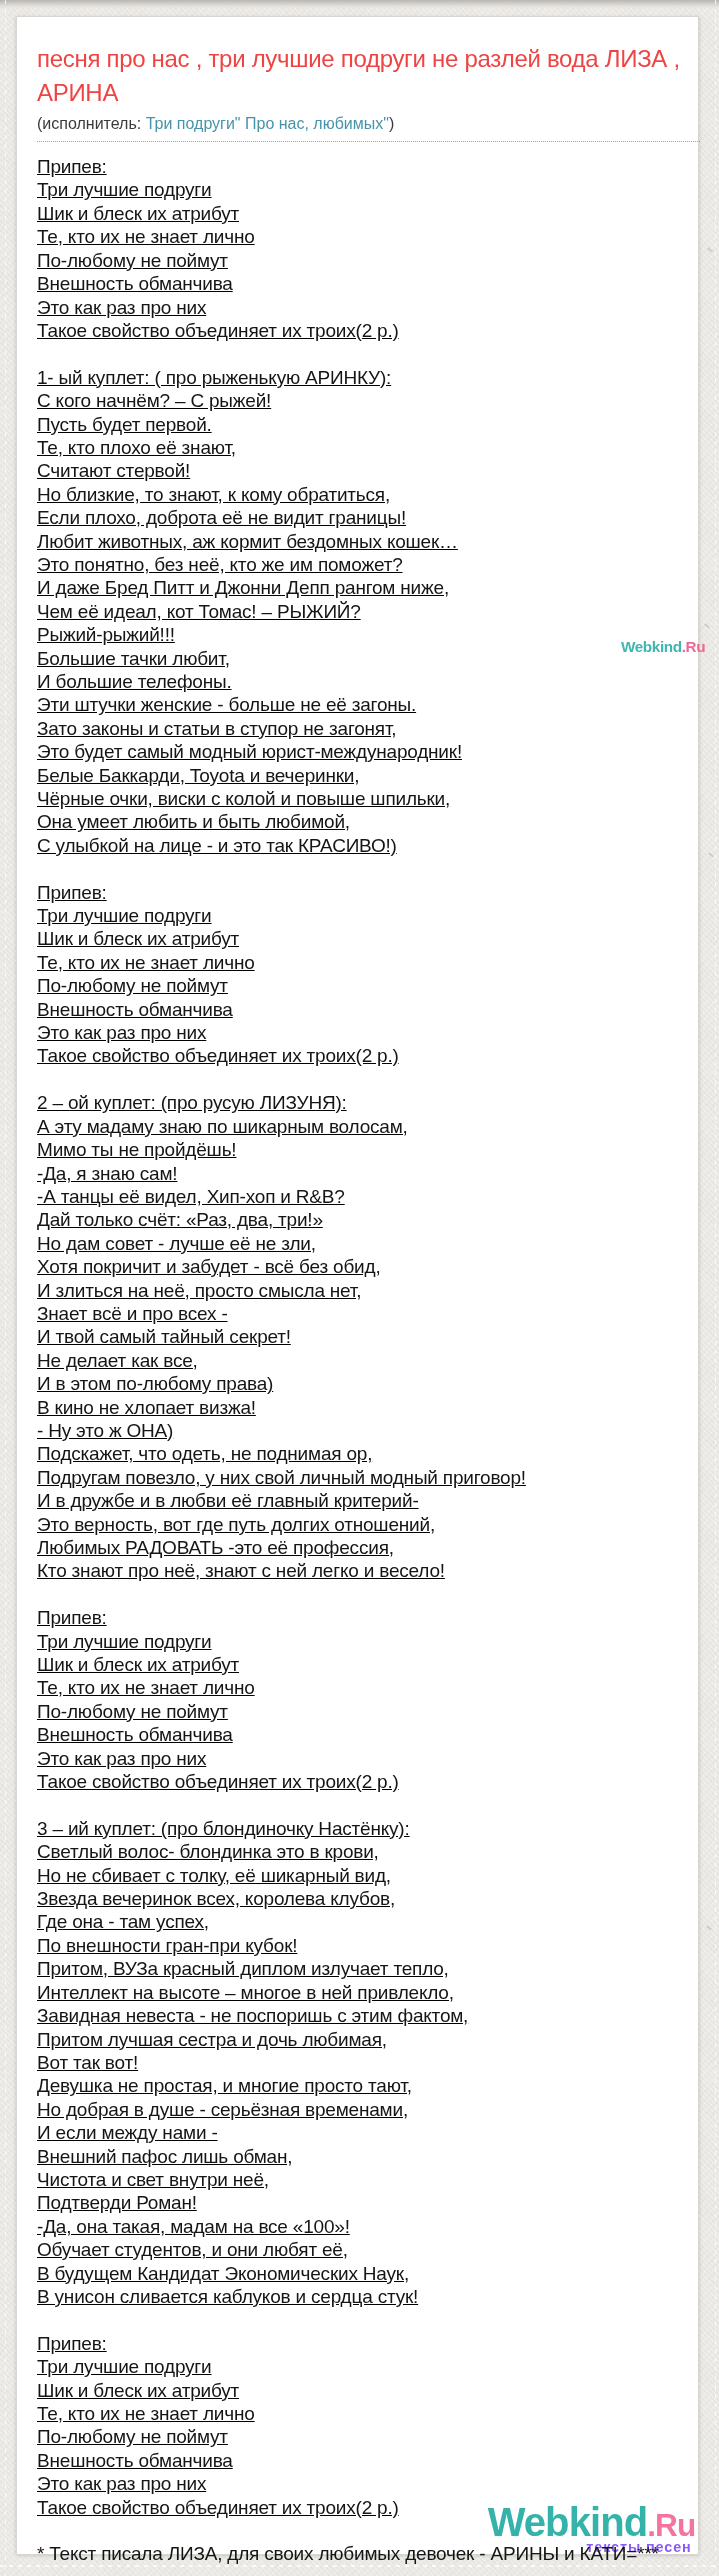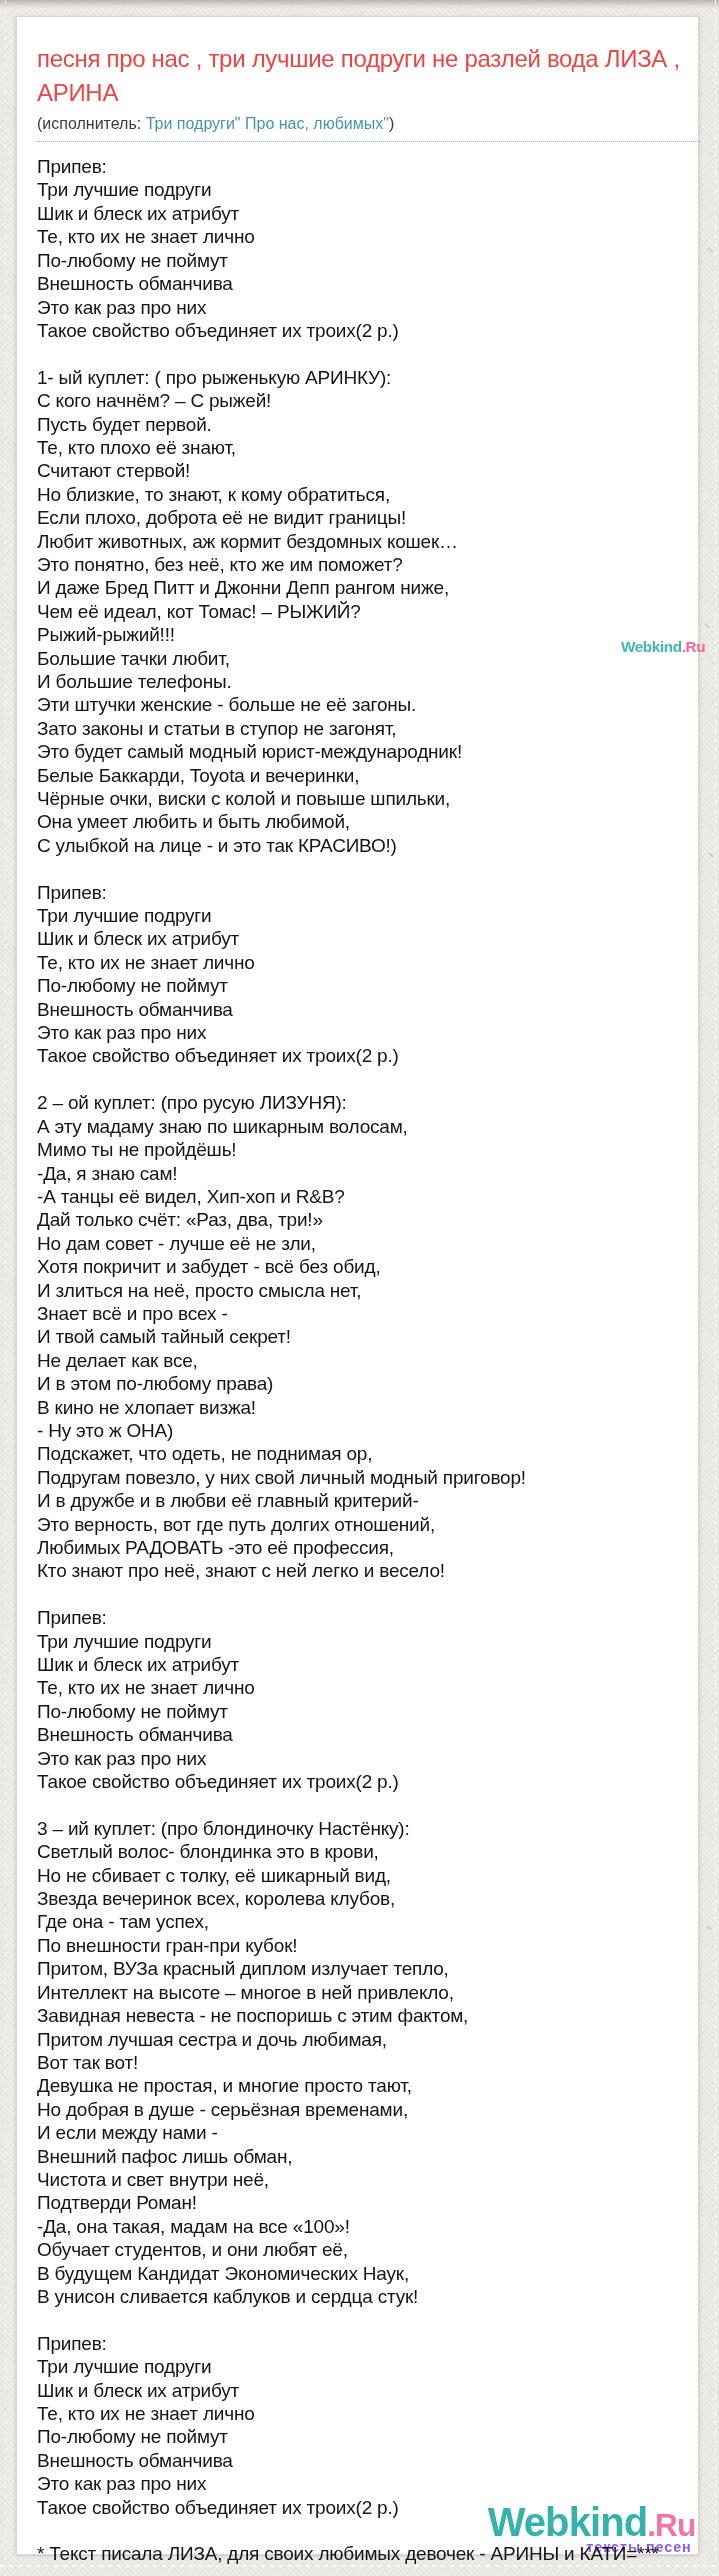--- a/index.html
+++ b/index.html
@@ -37,21 +37,21 @@
     margin:0;width:661px;
     font-size:24px;line-height:34px;font-weight:400;
     color:#ef4444;letter-spacing:-0.3px;
   }
   .artist-row{
     margin-top:5.4px;padding-bottom:7.2px;width:663px;
     font-size:16px;color:#3a3a3a;
     border-bottom:0.9px dotted #92a6bd;
   }
   .artist-link{color:#4694ab;text-decoration:none;cursor:pointer;}
-  .lyrics{margin-top:13.5px;position:relative;z-index:2;}
+  .lyrics{margin-top:13.5px;position:relative;z-index:2;text-decoration:underline;}
   .stanza{
     margin:0 0 23.4px 0;
     font-size:19px;line-height:23.4px;color:#151515;letter-spacing:-0.2px;
   }
   .footer-note{
     position:relative;z-index:2;
     font-size:19px;line-height:23.4px;color:#151515;letter-spacing:-0.2px;
     margin:0;
   }
   .logo{

